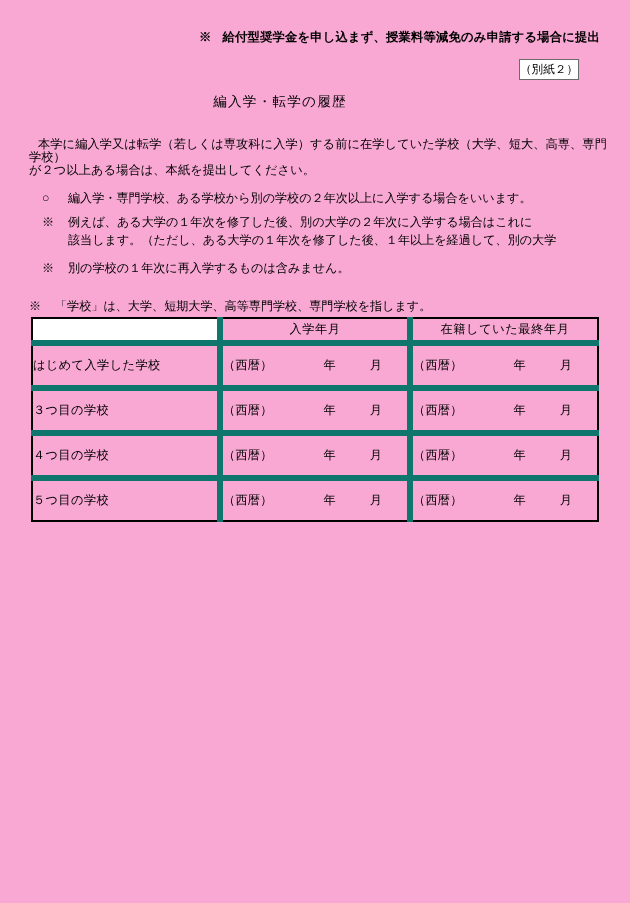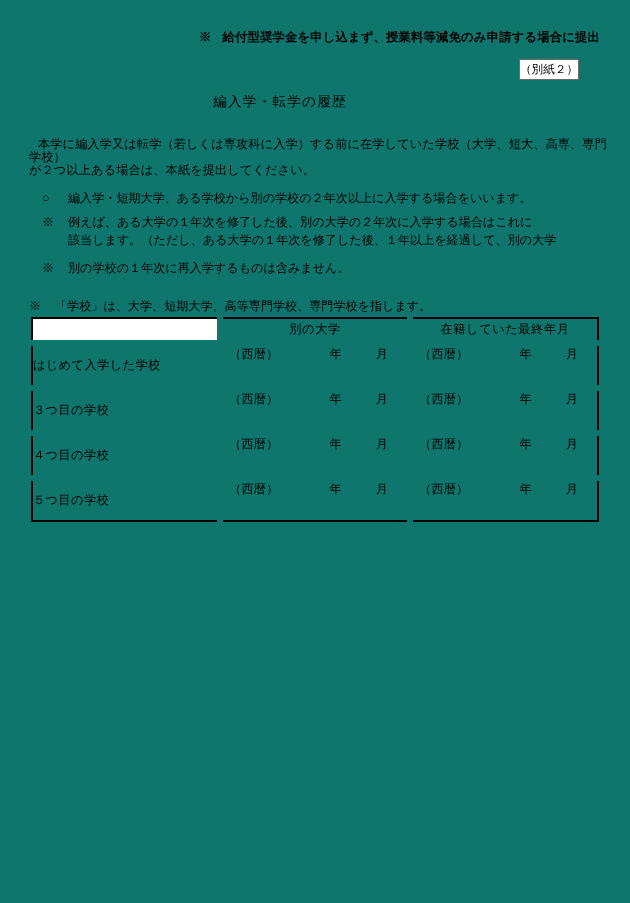--- a/index.html
+++ b/index.html
@@ -13,21 +13,21 @@
     position: relative;
     font-family: "Liberation Serif", "DejaVu Serif", serif;
     color: #000000;
     overflow: hidden;
   }
 
   .page {
     position: relative;
     width: 630px;
     height: 903px;
-    background: #0f766e;
+    background: #f9a8d4;
   }
 
   
   .top-notice {
     position: absolute;
     left: 0;
     top: 29px;
     width: 600px;
     text-align: right;
     font-size: 12.3px;
@@ -158,23 +158,23 @@
     letter-spacing: 0.4px;
     white-space: nowrap;
   }
 
   .date-cell {
     position: relative;
     padding: 0;
   }
   .date-cell .inner {
     display: flex;
-    align-items: flex-start;
+    align-items: center;
     height: 100%;
-    padding-left: 6px;
+    padding-left: 0;
     box-sizing: border-box;
   }
   .date-cell .seireki { letter-spacing: 0.2px; }
   .date-cell .nen { margin-left: 51px; }
   .date-cell .tsuki { margin-left: 34px; }
 </style>
 </head>
 <body>
 
 <div class="page">
@@ -189,21 +189,21 @@
 
   <div class="doc-title">編入学・転学の履歴</div>
 
   <div class="intro">
     <div class="l1">本学に編入学又は転学（若しくは専攻科に入学）する前に在学していた学校（大学、短大、高専、専門学校）</div>
     <div>が２つ以上ある場合は、本紙を提出してください。</div>
   </div>
 
   <div class="notes">
     <div class="note">
-      <span class="marker">○</span><span>編入学・短期大学、ある学校から別の学校の２年次以上に入学する場合をいいます。</span>
+      <span class="marker">○</span><span>編入学・専門学校、ある学校から別の学校の２年次以上に入学する場合をいいます。</span>
     </div>
     <div class="note tight">
       <span class="marker">※</span><span>例えば、ある大学の１年次を修了した後、別の大学の２年次に入学する場合はこれに</span>
       <span class="cont">該当します。（ただし、ある大学の１年次を修了した後、１年以上を経過して、別の大学</span>
     </div>
     <div class="note" style="margin-top:9px;">
       <span class="marker">※</span><span>別の学校の１年次に再入学するものは含みません。</span>
     </div>
   </div>
 
@@ -213,21 +213,21 @@
 
   <table class="history-table">
     <colgroup>
       <col class="c-name">
       <col class="c-entry">
       <col class="c-exit">
     </colgroup>
     <thead>
       <tr class="hdr-row outer-top">
         <th class="hdr-blank"></th>
-        <th class="hdr-label">別の大学</th>
+        <th class="hdr-label">入学年月</th>
         <th class="hdr-label">在籍していた最終年月</th>
       </tr>
     </thead>
     <tbody>
       <tr class="data-row">
         <td class="row-label">はじめて入学した学校</td>
         <td class="date-cell">
           <div class="inner">
             <span class="seireki">（西暦）</span>
             <span class="nen">年</span>

